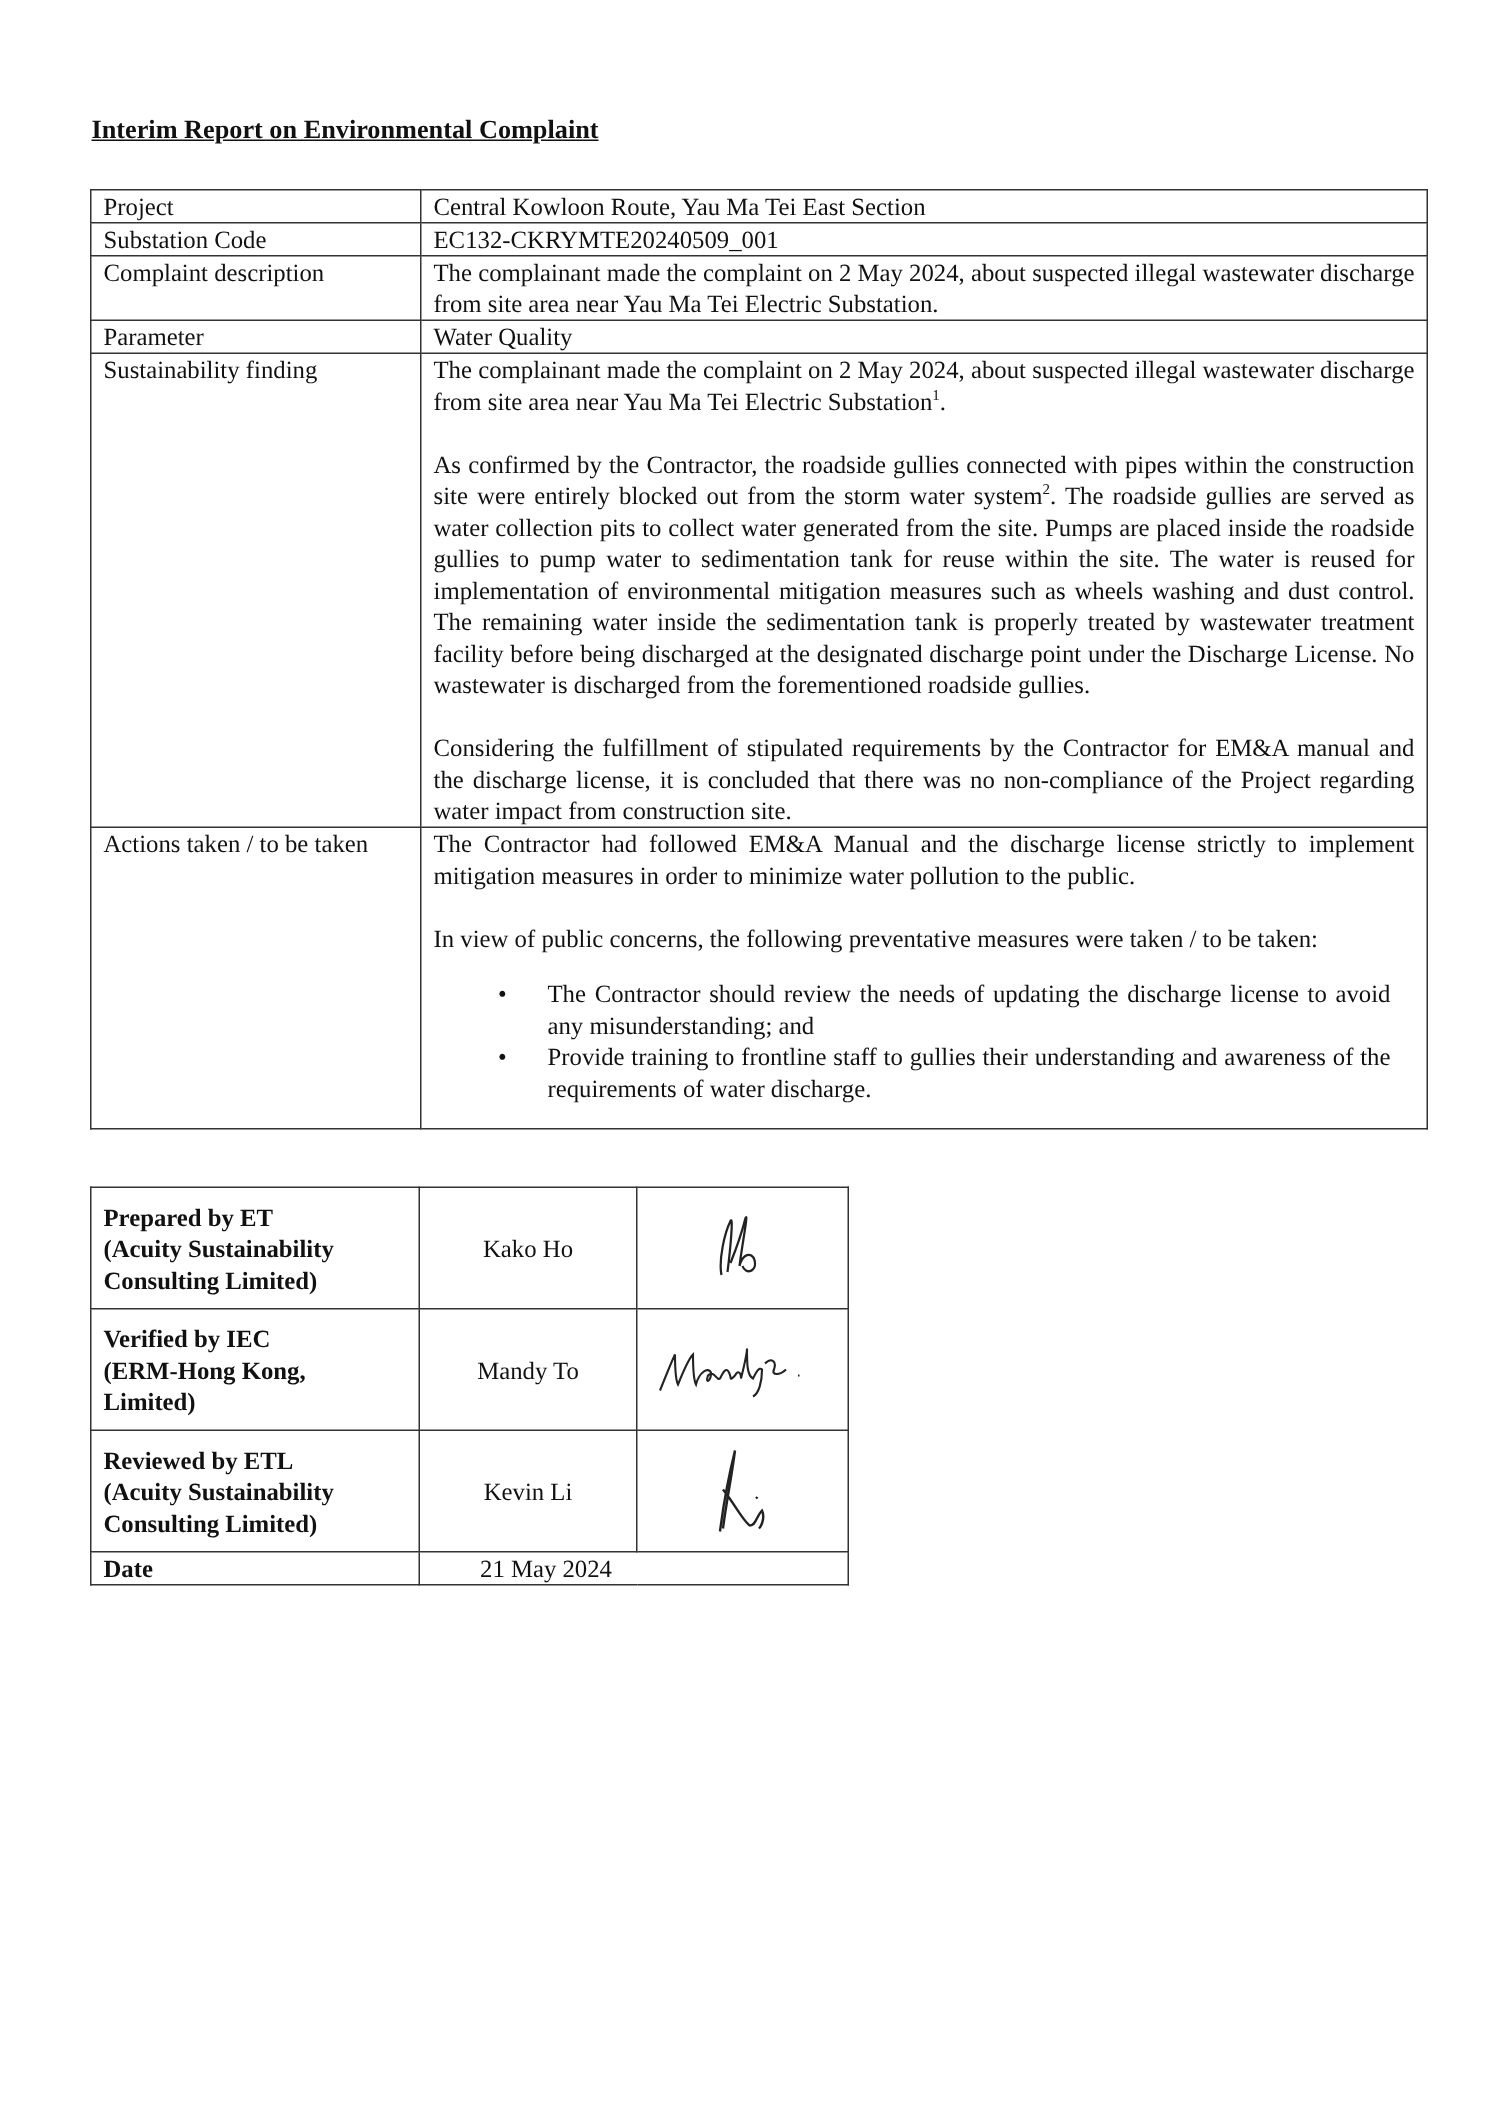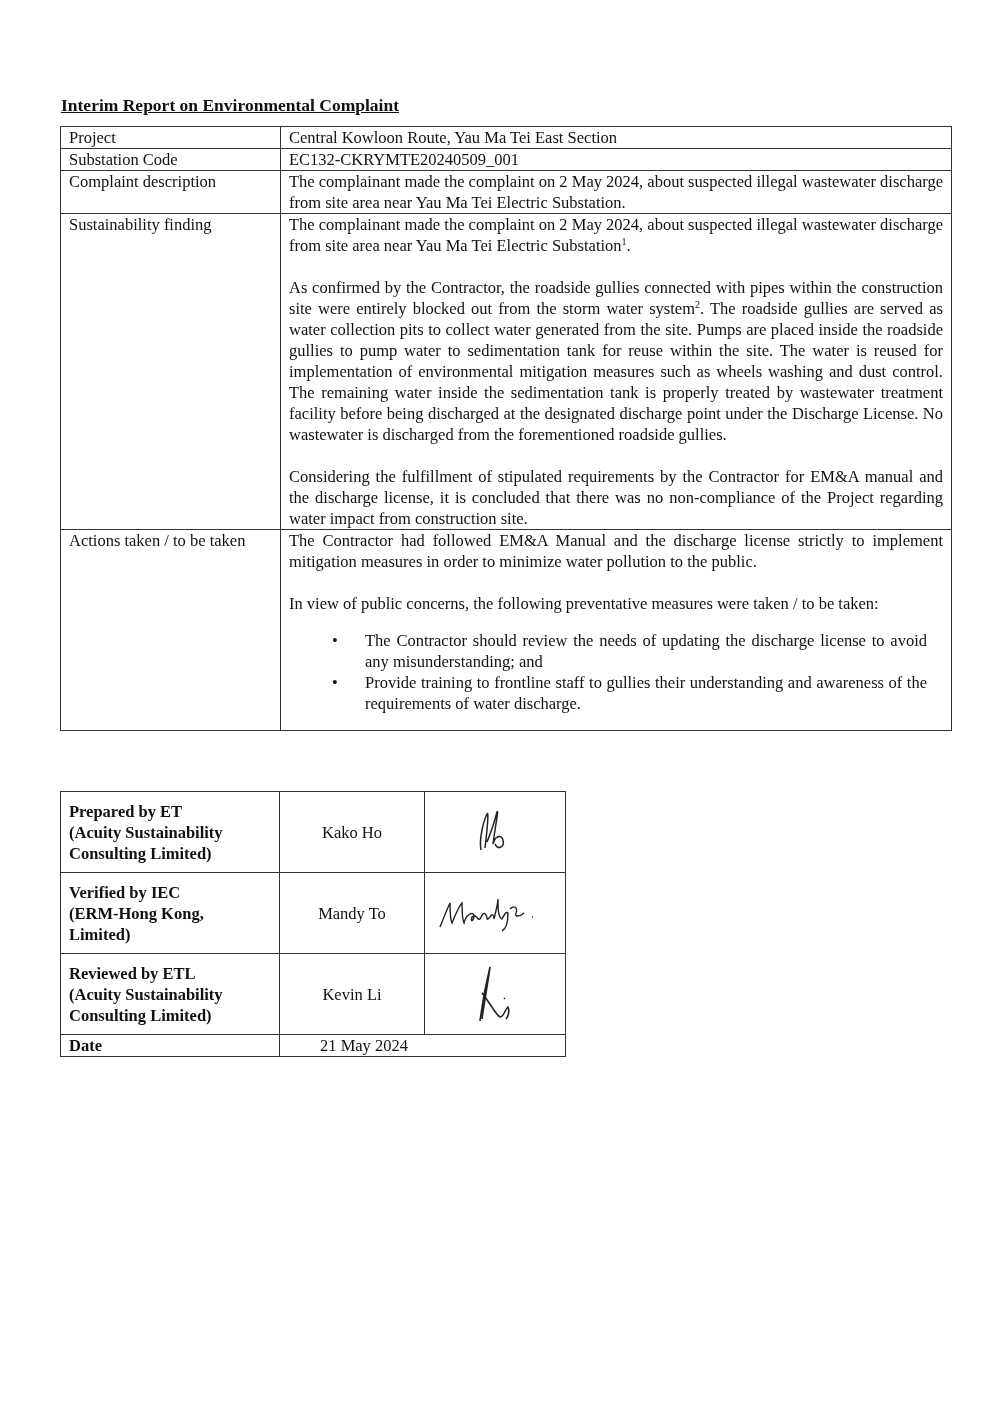--- a/index.html
+++ b/index.html
@@ -1,21 +1,21 @@
 <!DOCTYPE html>
 <html><head>
 <meta charset="utf-8">
 <style>
   html, body { margin: 0; padding: 0; background: #ffffff; }
   body {
     width: 993px; height: 1403px; position: relative;
     font-family: "Liberation Serif", serif; color: #111; font-size: 16.5px;
   }
   .title {
-    position: absolute; left: 61px; top: 95px;
+    position: absolute; left: 61px; top: 76px;
     font-weight: bold; text-decoration: underline; font-size: 17.5px;
   }
   table.main {
     position: absolute; left: 60px; top: 126px;
     width: 892px; border-collapse: collapse; table-layout: fixed;
   }
   table.main td {
     border: 1px solid #333; vertical-align: top;
     padding: 0 8px; line-height: 21px;
   }
@@ -53,20 +53,24 @@
     <td class="label">Project</td>
     <td>Central Kowloon Route, Yau Ma Tei East Section</td>
   </tr>
   <tr>
     <td class="label">Substation Code</td>
     <td>EC132-CKRYMTE20240509_001</td>
   </tr>
   <tr>
     <td class="label">Complaint description</td>
     <td class="just">The complainant made the complaint on 2 May 2024, about suspected illegal wastewater discharge from site area near Yau Ma Tei Electric Substation.</td>
+  </tr>
+  <tr>
+    <td class="label">Parameter</td>
+    <td>Water Quality</td>
   </tr>
   <tr>
     <td class="label">Sustainability finding</td>
     <td class="just">
       <p class="para"><span>The complainant made the complaint on 2 May 2024, about suspected illegal wastewater discharge from site area near Yau Ma Tei Electric Substation</span><sup>1</sup><span>.</span></p>
       <div class="gap"></div>
       <p class="para"><span>As confirmed by the Contractor, the roadside gullies connected with pipes within the construction site were entirely blocked out from the storm water system</span><sup>2</sup><span>. The roadside gullies are served as water collection pits to collect water generated from the site. Pumps are placed inside the roadside gullies to pump water to sedimentation tank for reuse within the site. The water is reused for implementation of environmental mitigation measures such as wheels washing and dust control. The remaining water inside the sedimentation tank is properly treated by wastewater treatment facility before being discharged at the designated discharge point under the Discharge License. No wastewater is discharged from the forementioned roadside gullies.</span></p>
       <div class="gap"></div>
       <p class="para">Considering the fulfillment of stipulated requirements by the Contractor for EM&amp;A manual and the discharge license, it is concluded that there was no non-compliance of the Project regarding water impact from construction site.</p>
     </td>

